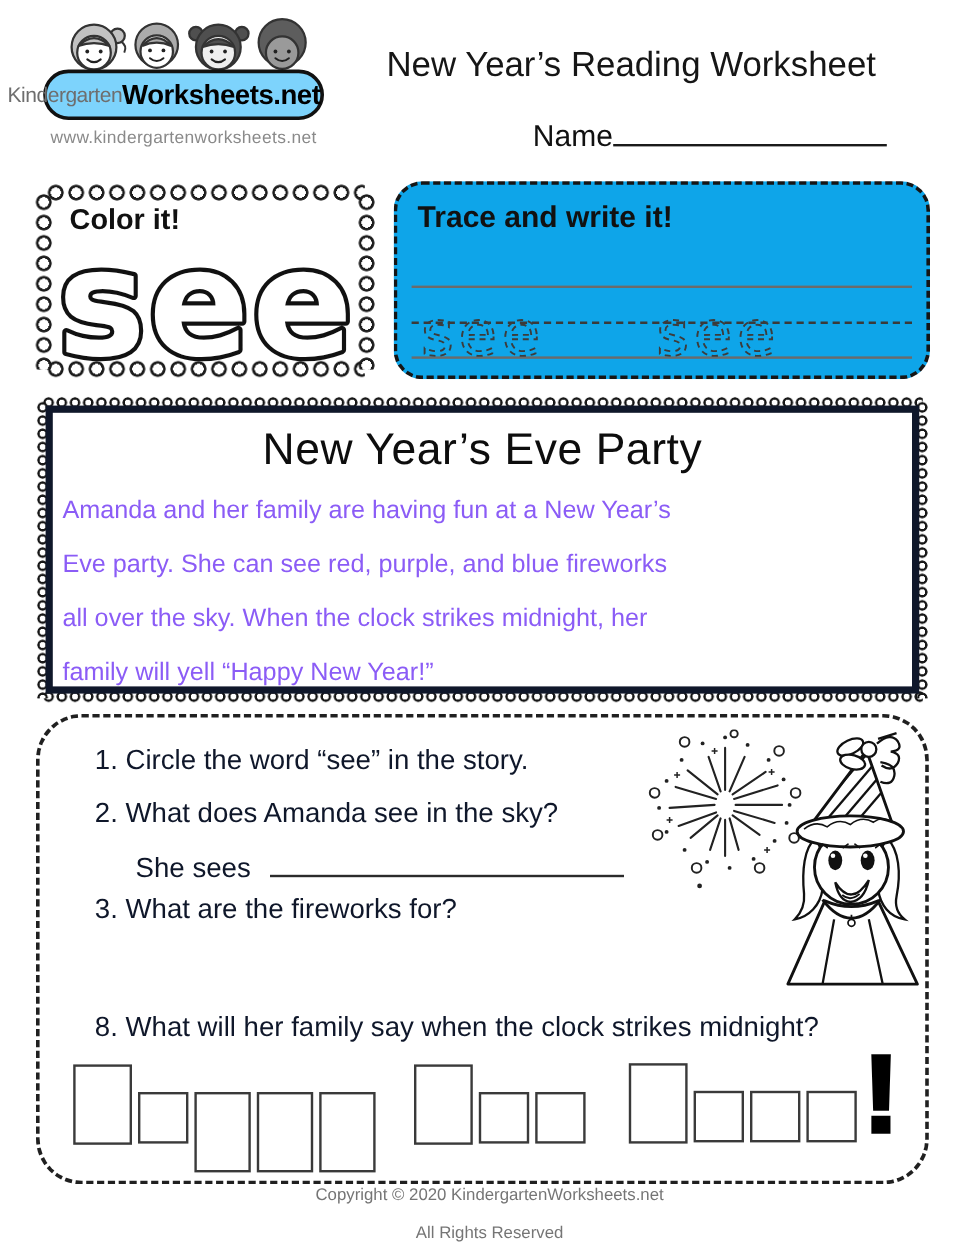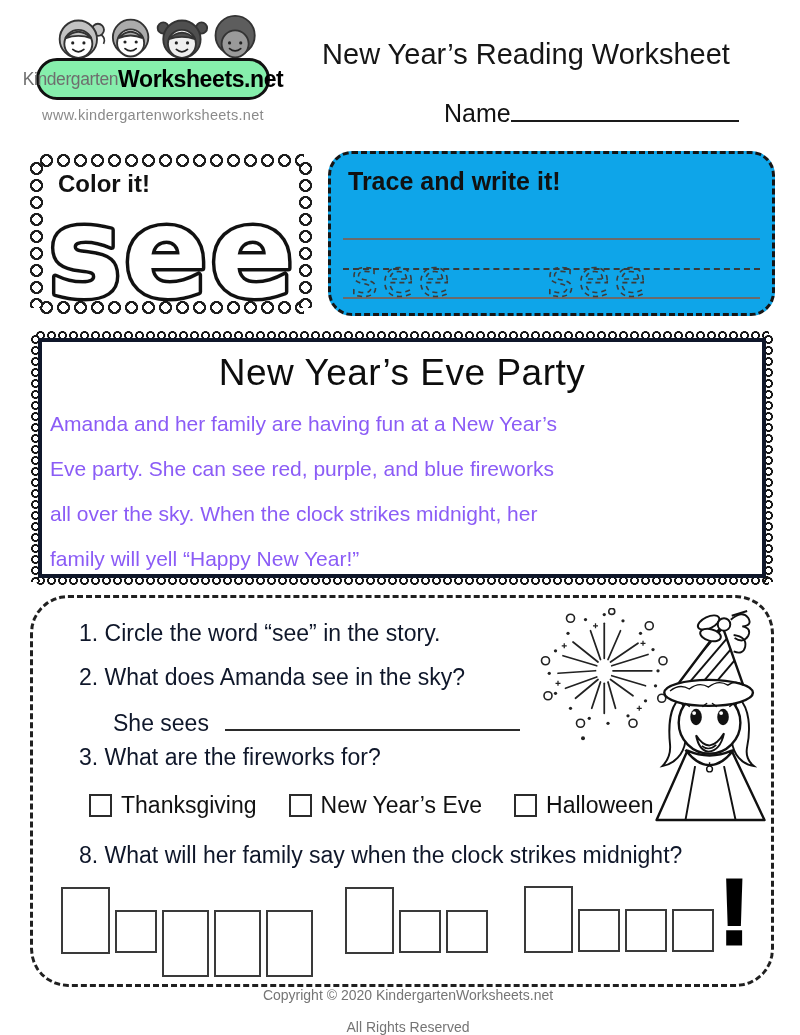--- a/index.html
+++ b/index.html
@@ -2,22 +2,22 @@
 <html><head>
 <meta charset="utf-8">
 <style>
   html,body{margin:0;padding:0;background:#fff;}
   .page{position:relative;width:800px;height:1035px;background:#fff;overflow:hidden;
         font-family:"Liberation Sans", sans-serif;color:#111;}
 
   
   .logo{position:absolute;left:36px;top:14px;width:234px;}
   .logo-heads{display:block;margin:0 auto;}
-  .logo-banner{position:relative;z-index:2;margin-top:-12px;background:#86efac;border:3px solid #111;
-               border-radius:24px;height:36px;display:flex;align-items:center;justify-content:center;
+  .logo-banner{position:relative;z-index:2;margin-top:-12px;background:#7dd3fc;border:3px solid #111;
+               border-radius:24px;height:36px;display:flex;align-items:center;justify-content:flex-end;
                white-space:nowrap;}
   .brand-1{font-size:17.5px;color:#6e6e6e;letter-spacing:-0.4px;}
   .brand-2{font-size:23px;color:#000;font-weight:700;letter-spacing:-0.4px;}
   .logo-url{margin-top:7px;text-align:center;font-size:14.5px;color:#8a8a8a;letter-spacing:0.3px;}
   .ws-title{position:absolute;left:272px;top:38px;width:508px;text-align:center;
             font-size:29px;color:#161616;}
   .name-row{position:absolute;left:444px;top:98px;font-size:25px;white-space:nowrap;}
   .name-line{display:inline-block;width:228px;border-bottom:2.5px solid #1a1a1a;height:22px;}
 
   
@@ -45,21 +45,21 @@
   .t-line.dotted{top:114px;border-top:2px dashed #3a3a3a;}
   .t-line.solid2{top:143px;border-top:2px solid #6b6b6b;}
   .trace-svg{position:absolute;left:8px;top:96px;}
 
   
   .story-box{position:absolute;left:30px;top:330px;width:744px;height:256px;background:#fff;}
   .sb-top{left:5px;right:5px;top:0;height:11px;}
   .sb-bottom{left:5px;right:5px;bottom:0;height:11px;}
   .sb-left{top:4px;bottom:4px;left:0;width:11px;}
   .sb-right{top:4px;bottom:4px;right:0;width:11px;}
-  .story-inner{position:absolute;left:8px;right:8px;top:8px;bottom:8px;border:4px solid #0f172a;}
+  .story-inner{position:absolute;left:8px;right:8px;top:8px;bottom:8px;border:6px solid #0f172a;}
   .story-title{margin-top:10px;text-align:center;font-size:37px;letter-spacing:0.5px;color:#0d0d0d;}
   .story-text{margin:7px 18px 0 8px;font-size:21px;line-height:45px;color:#8b5cf6;}
   .story-line{white-space:nowrap;}
 
   
   .q-box{position:absolute;left:30px;top:595px;width:744px;height:392px;background:#fff;
          border:3px dashed #202020;border-radius:38px;box-sizing:border-box;}
   .q-text{position:absolute;font-size:23px;color:#0f172a;white-space:nowrap;}
   .q1{left:46px;top:22px;}
   .q2{left:46px;top:66px;}
@@ -184,34 +184,20 @@
   </div>
 
   <div class="q-box">
     <div class="q-text q1">1. Circle the word “see” in the story.</div>
     <div class="q-text q2">2. What does Amanda see in the sky?</div>
     <div class="q-text q2b">
       <span>She sees</span><span class="answer-line"></span>
     </div>
     <div class="q-text q3">3. What are the fireworks for?</div>
 
-    <div class="options">
-      <div class="option">
-        <span class="checkbox"></span>
-        <span>Thanksgiving</span>
-      </div>
-      <div class="option">
-        <span class="checkbox"></span>
-        <span>New Year’s Eve</span>
-      </div>
-      <div class="option">
-        <span class="checkbox"></span>
-        <span>Halloween</span>
-      </div>
-    </div>
 
     <div class="q-text q4">8. What will her family say when the clock strikes midnight?</div>
 
     <div class="word-row w1">
         <div class="lbox tall"></div>
         <div class="lbox small"></div>
         <div class="lbox descender"></div>
         <div class="lbox descender"></div>
         <div class="lbox descender"></div>
       </div>

